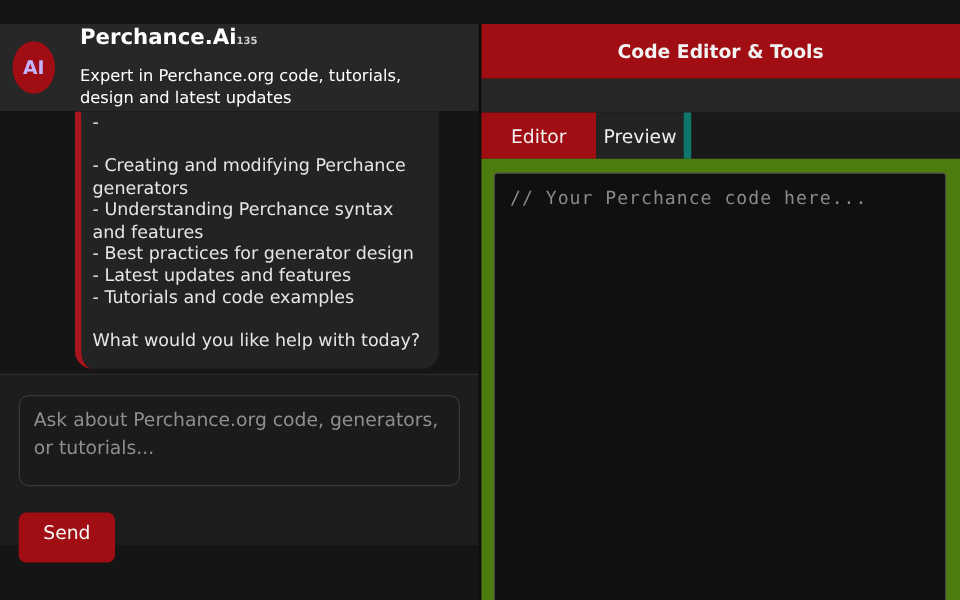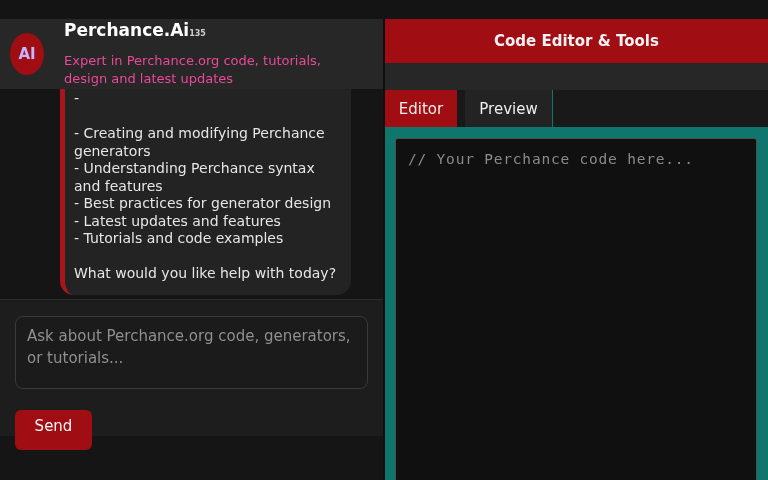--- a/index.html
+++ b/index.html
@@ -17,21 +17,21 @@
 
   
   .assistant-info { height:70px; background:#272727; display:flex; align-items:center;
                     padding:0 26px 0 10px; flex:0 0 auto; }
   .avatar { width:34px; height:42px; border-radius:50%; background:#a00d12; color:#c4b5fd;
             font-weight:bold; font-size:15px; display:flex; align-items:center;
             justify-content:center; flex:0 0 auto; }
   .assistant-meta { margin-left:20px; min-width:0; }
   .assistant-name { color:#ffffff; font-weight:bold; font-size:17px; line-height:1.15; }
   .assistant-badge { font-size:8px; font-weight:bold; color:#cfcfcf; }
-  .assistant-sub { color:#ec4899; font-size:13px; line-height:1.33; margin-top:12px; }
+  .assistant-sub { color:#ffffff; font-size:13px; line-height:1.33; margin-top:12px; }
 
   .chat-area { height:210px; background:#151515; overflow:hidden; flex:0 0 auto; }
   .bubble { margin-left:60px; margin-right:32px; background:#232323;
             border-left:5px solid #a8161b; border-radius:0 0 14px 14px;
             padding:1px 13px 12px 9px; color:#e6e6e6; font-size:14px;
             line-height:17.5px; white-space:pre-wrap; }
 
   .composer { height:137px; background:#1d1d1d; border-top:1px solid #2c2c2c;
               padding:16px 15px 0 15px; flex:0 0 auto; }
   .composer textarea { width:100%; height:73px; background:#1b1b1b; border:1px solid #3a3a3a;
@@ -45,24 +45,24 @@
 
   
   .toolbar { background:#272727; padding:15px 11px 12px 11px; display:flex; gap:11px; flex:0 0 auto; }
   .tool-btn { height:32px; padding:0 15px; background:#a00d12; border:none; border-radius:6px;
               color:#f0f0f0; font-size:15px; font-family:"DejaVu Sans","Liberation Sans",sans-serif;
               cursor:pointer; }
 
   .tab-strip { height:37px; background:#191919; display:flex; flex:0 0 auto; }
   .tab { height:37px; display:flex; align-items:center; justify-content:center;
          font-size:15px; color:#eeeeee; cursor:pointer; }
-  .tab.active { background:#a00d12; width:72px; }
-  .tab.inactive { background:#232323; width:88px; border-right:1px solid #0f766e;margin-left:8px; }
+  .tab.active { background:#a00d12; width:92px; }
+  .tab.inactive { background:#232323; width:76px; border-right:6px solid #0f766e; }
 
-  .editor-area { flex:1 1 auto; background:#0f766e; padding:11px 11px 0 10px; overflow:hidden; }
+  .editor-area { flex:1 1 auto; background:#4d7c0f; padding:11px 11px 0 10px; overflow:hidden; }
   .editor-area textarea { width:100%; height:calc(100% + 12px); background:#101010;
          border:1px solid #4d4d4d; border-radius:3px; resize:none; color:#cccccc;
          font-family:"DejaVu Sans Mono","Liberation Mono",monospace; font-size:14.5px;
          letter-spacing:0.8px; padding:12px; outline:none; }
   .editor-area textarea::placeholder { color:#8a8a8a; }
 </style>
 </head>
 <body>
 
 <div class="topbar"></div>

